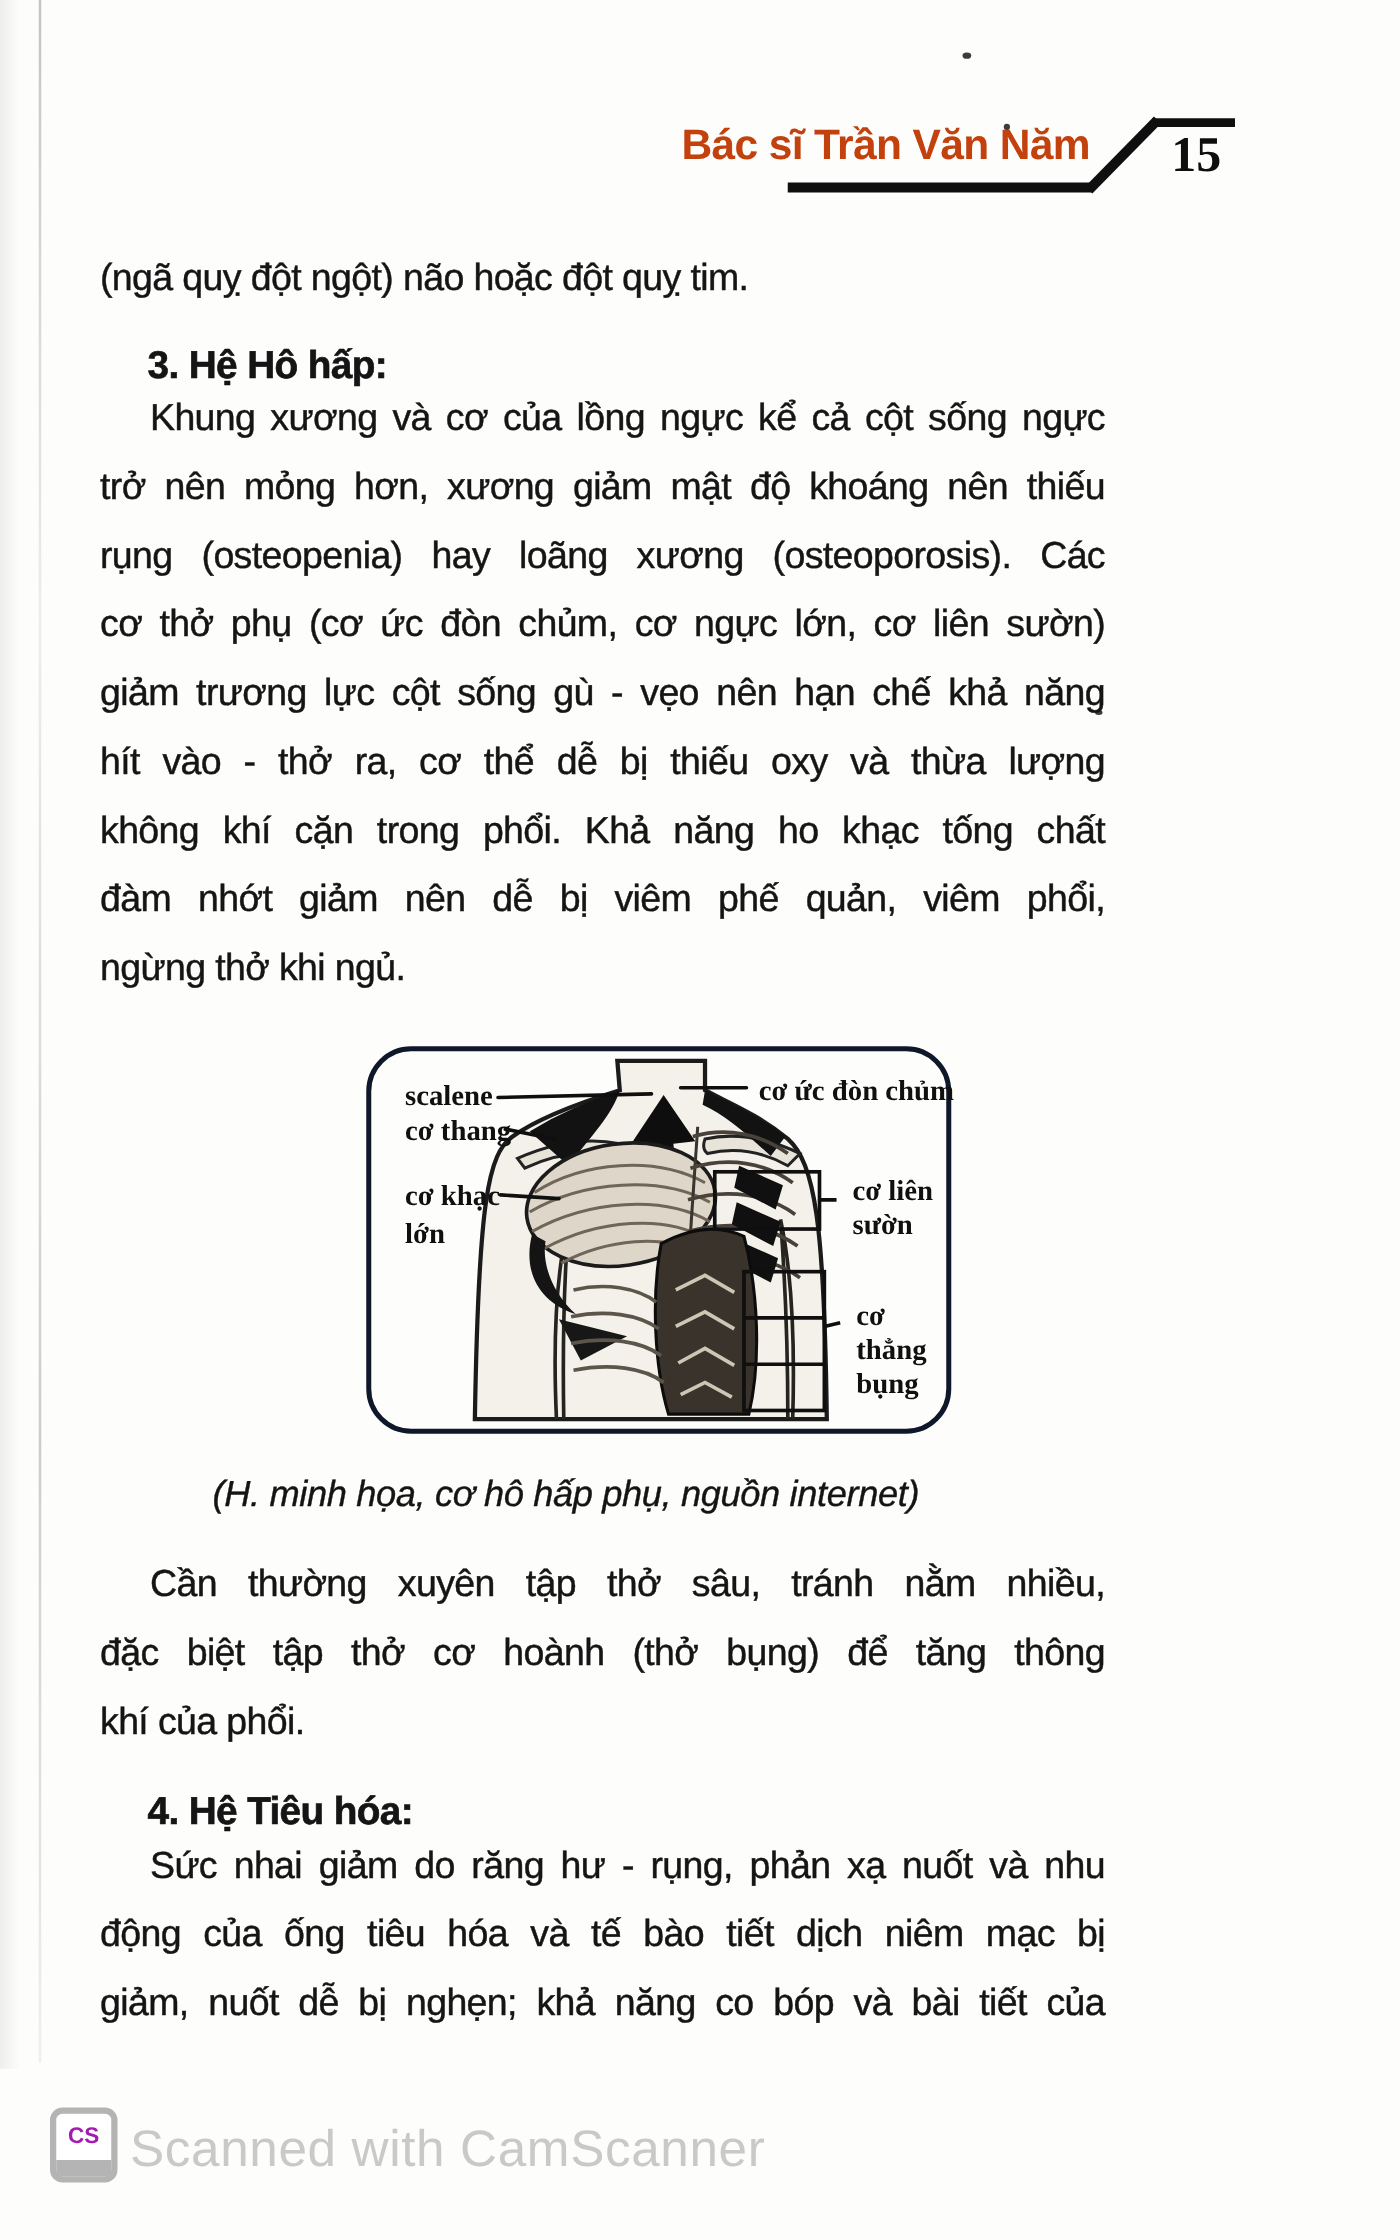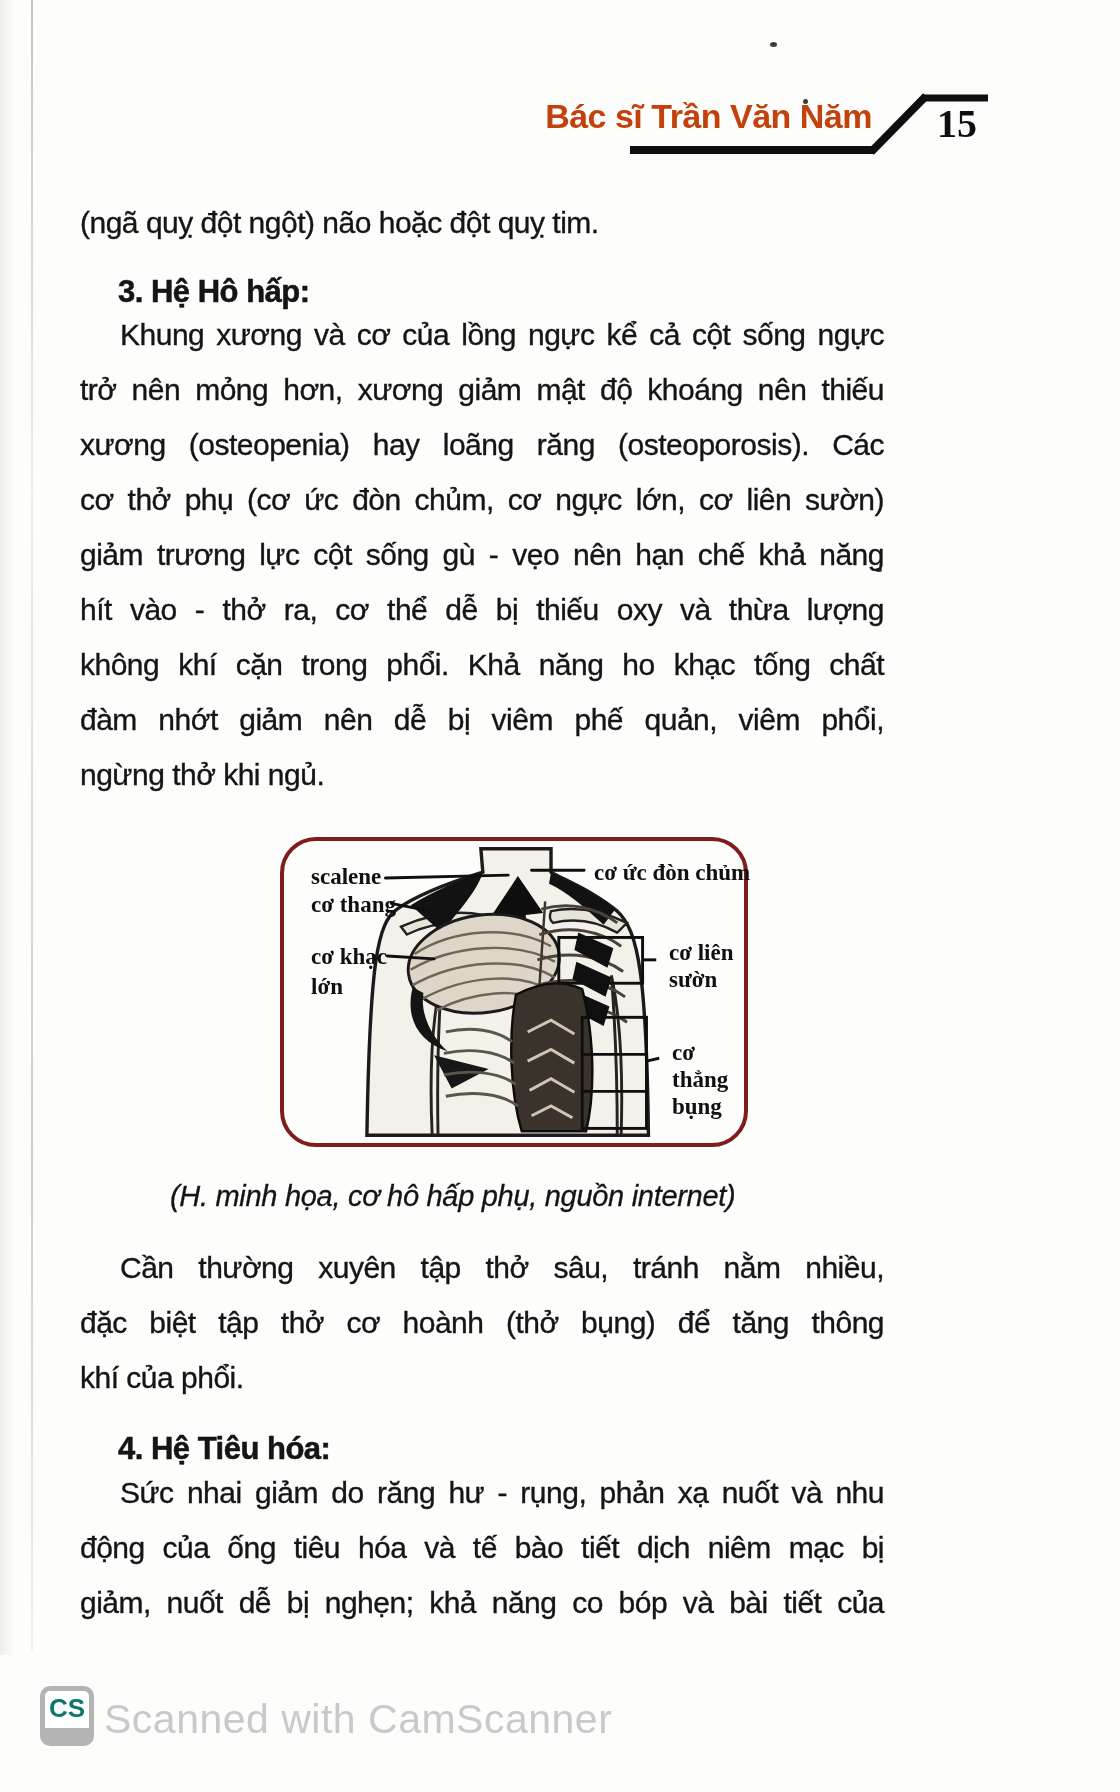--- a/index.html
+++ b/index.html
@@ -23,33 +23,33 @@
     font-family:"Liberation Serif","DejaVu Serif",serif;font-size:40px;font-weight:700;color:#0e0e0e;}
 
   
   .bl{position:absolute;left:80px;width:804px;font-size:30px;line-height:50px;
     letter-spacing:-.5px;color:#151515;-webkit-text-stroke:.35px #151515;}
   .j{text-align:justify;text-align-last:justify;}
   .ind{text-indent:40px;}
   .hd{font-weight:700;font-size:31px;margin-top:12px;-webkit-text-stroke:.5px #101010;}
 
   
-  .fig{position:absolute;left:280px;top:837px;width:468px;height:310px;
-    border:4px solid #7f1d1d;border-radius:36px;background:#fdfdfc;box-sizing:border-box;}
+  .fig{position:absolute;left:293px;top:837px;width:468px;height:310px;
+    border:4px solid #0f172a;border-radius:36px;background:#fdfdfc;box-sizing:border-box;}
   .fig svg{position:absolute;left:0;top:0;width:460px;height:302px;}
   .flab{position:absolute;font-family:"Liberation Serif","DejaVu Serif",serif;
     font-weight:700;font-size:23px;line-height:27px;color:#101010;white-space:nowrap;}
   .caption{position:absolute;left:170px;top:1180px;width:612px;
     font-style:italic;font-size:29px;letter-spacing:-.3px;color:#141414;-webkit-text-stroke:.3px #141414;}
 
   
   .cs-logo{position:absolute;left:40px;top:1686px;width:54px;height:60px;
     border:5px solid #b4b4b4;border-radius:10px;box-sizing:border-box;background:#fff;}
-  .cs-logo .cs-txt{display:block;text-align:center;font-size:26px;font-weight:700;
-    color:#0f766e;letter-spacing:0;margin-top:2px;line-height:30px;}
+  .cs-logo .cs-txt{display:block;text-align:center;font-size:18px;font-weight:700;
+    color:#a21caf;letter-spacing:0;margin-top:2px;line-height:30px;}
   .cs-logo .cs-base{position:absolute;left:0;bottom:0;width:100%;height:13px;
     background:#b4b4b4;border-radius:0 0 4px 4px;}
   .cs-text{position:absolute;left:104px;top:1696px;font-size:41px;color:#c9c9c9;
     letter-spacing:.5px;white-space:nowrap;}
 </style>
 </head>
 <body>
 
 <div class="page-shadow"></div>
 <div class="binding-line"></div>
@@ -63,21 +63,21 @@
   <line x1="241" y1="64" x2="296" y2="8" stroke="#0f0f0f" stroke-width="8"></line>
   <line x1="292" y1="10" x2="358" y2="10" stroke="#0f0f0f" stroke-width="7"></line>
 </svg>
 <div class="hdr-page">15</div>
 
 <div class="bl" style="top:198px;">(ngã quỵ đột ngột) não hoặc đột quỵ tim.</div>
 <div class="bl hd" style="top:255px;left:118px;">3. Hệ Hô hấp:</div>
 
 <div class="bl j ind" style="top:310px;">Khung xương và cơ của lồng ngực kể cả cột sống ngực</div>
 <div class="bl j" style="top:365px;">trở nên mỏng hơn, xương giảm mật độ khoáng nên thiếu</div>
-<div class="bl j" style="top:420px;">xương (osteopenia) hay loãng răng (osteoporosis). Các</div>
+<div class="bl j" style="top:420px;">rụng (osteopenia) hay loãng xương (osteoporosis). Các</div>
 <div class="bl j" style="top:475px;">cơ thở phụ (cơ ức đòn chủm, cơ ngực lớn, cơ liên sườn)</div>
 <div class="bl j" style="top:530px;">giảm trương lực cột sống gù - vẹo nên hạn chế khả năng</div>
 <div class="bl j" style="top:585px;">hít vào - thở ra, cơ thể dễ bị thiếu oxy và thừa lượng</div>
 <div class="bl j" style="top:640px;">không khí cặn trong phổi. Khả năng ho khạc tống chất</div>
 <div class="bl j" style="top:695px;">đàm nhớt giảm nên dễ bị viêm phế quản, viêm phổi,</div>
 <div class="bl" style="top:750px;">ngừng thở khi ngủ.</div>
 
 <div class="fig">
   <svg viewBox="0 0 468 310">
 

